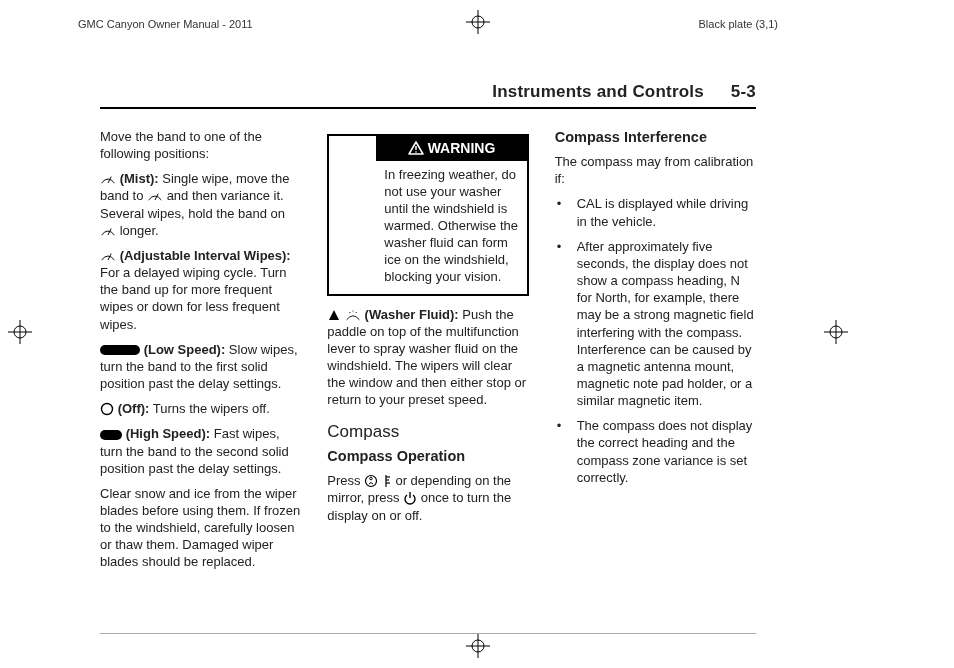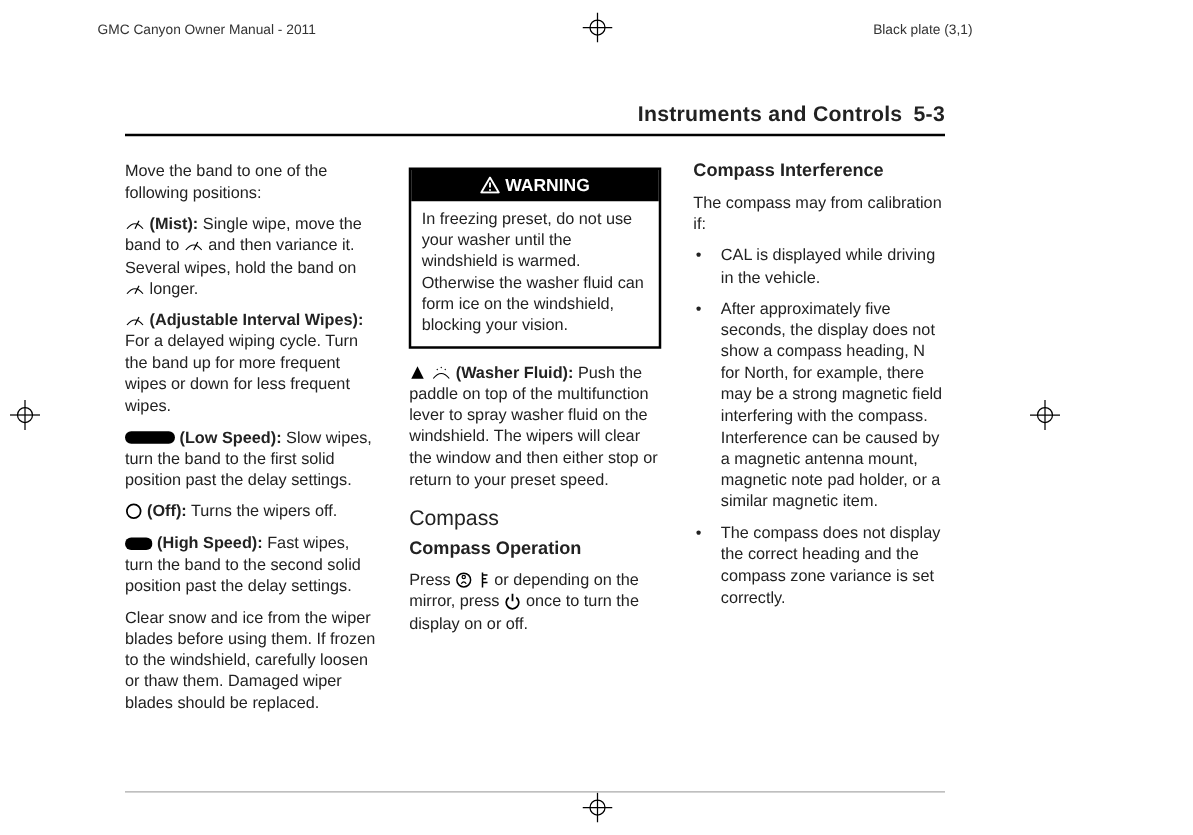--- a/index.html
+++ b/index.html
@@ -45,21 +45,21 @@
     position: absolute;
     left: 100px;
     right: 100px;
     top: 82px;
     text-align: right;
     font-size: 17px;
     font-weight: bold;
     letter-spacing: 0.2px;
   }
   .runhead .sec { display: inline; }
-  .runhead .pg  { display: inline; margin-left: 4px; }
+  .runhead .pg  { display: inline; margin-left: 22px; }
 
   .rule-top {
     position: absolute;
     left: 100px; right: 100px;
     top: 107px;
     border-top: 2px solid #000;
   }
   .rule-bot {
     position: absolute;
     left: 100px; right: 100px;
@@ -105,20 +105,21 @@
   }
   .icon svg { width: 100%; height: 100%; display: block; }
   .icon-wide { width: 40px; height: 12px; vertical-align: -2px; }
   .icon-wide svg { width: 100%; height: 100%; }
   .icon-sm { width: 14px; height: 14px; }
 
   
   .warning {
     border: 2px solid #000;
     margin: 6px 0 10px 0;
+    padding-left: 47px;
   }
   .warning .bar {
     background: #000;
     color: #fff;
     text-align: center;
     font-weight: bold;
     font-size: 14px;
     padding: 3px 0 4px 0;
   }
   .warning .bar .tri {
@@ -296,21 +297,21 @@
           <span class="tri">
             <svg viewBox="0 0 16 14">
                 <g fill="none" stroke="#fff" stroke-width="1.5" stroke-linejoin="round">
               <path d="M8 1 L15 13 L1 13 Z"></path>
                   <line x1="8" y1="5" x2="8" y2="9"></line>
               <circle cx="8" cy="11" r="0.8" fill="#fff" stroke="none"></circle>
                 </g>
               </svg>
           </span><span>WARNING</span>
         </div>
-        <div class="body-text">In freezing preset, do not use your washer until the windshield is warmed. Otherwise the washer fluid can form ice on the windshield, blocking your vision.</div>
+        <div class="body-text">In freezing weather, do not use your washer until the windshield is warmed. Otherwise the washer fluid can form ice on the windshield, blocking your vision.</div>
       </div>
 
       <p>
         <span class="icon icon-sm">
           <svg viewBox="0 0 14 14">
               <path d="M7 2 L12 12 L2 12 Z" fill="#000"></path>
             </svg>
         </span>
         <span class="icon">
           <svg viewBox="0 0 20 16">

